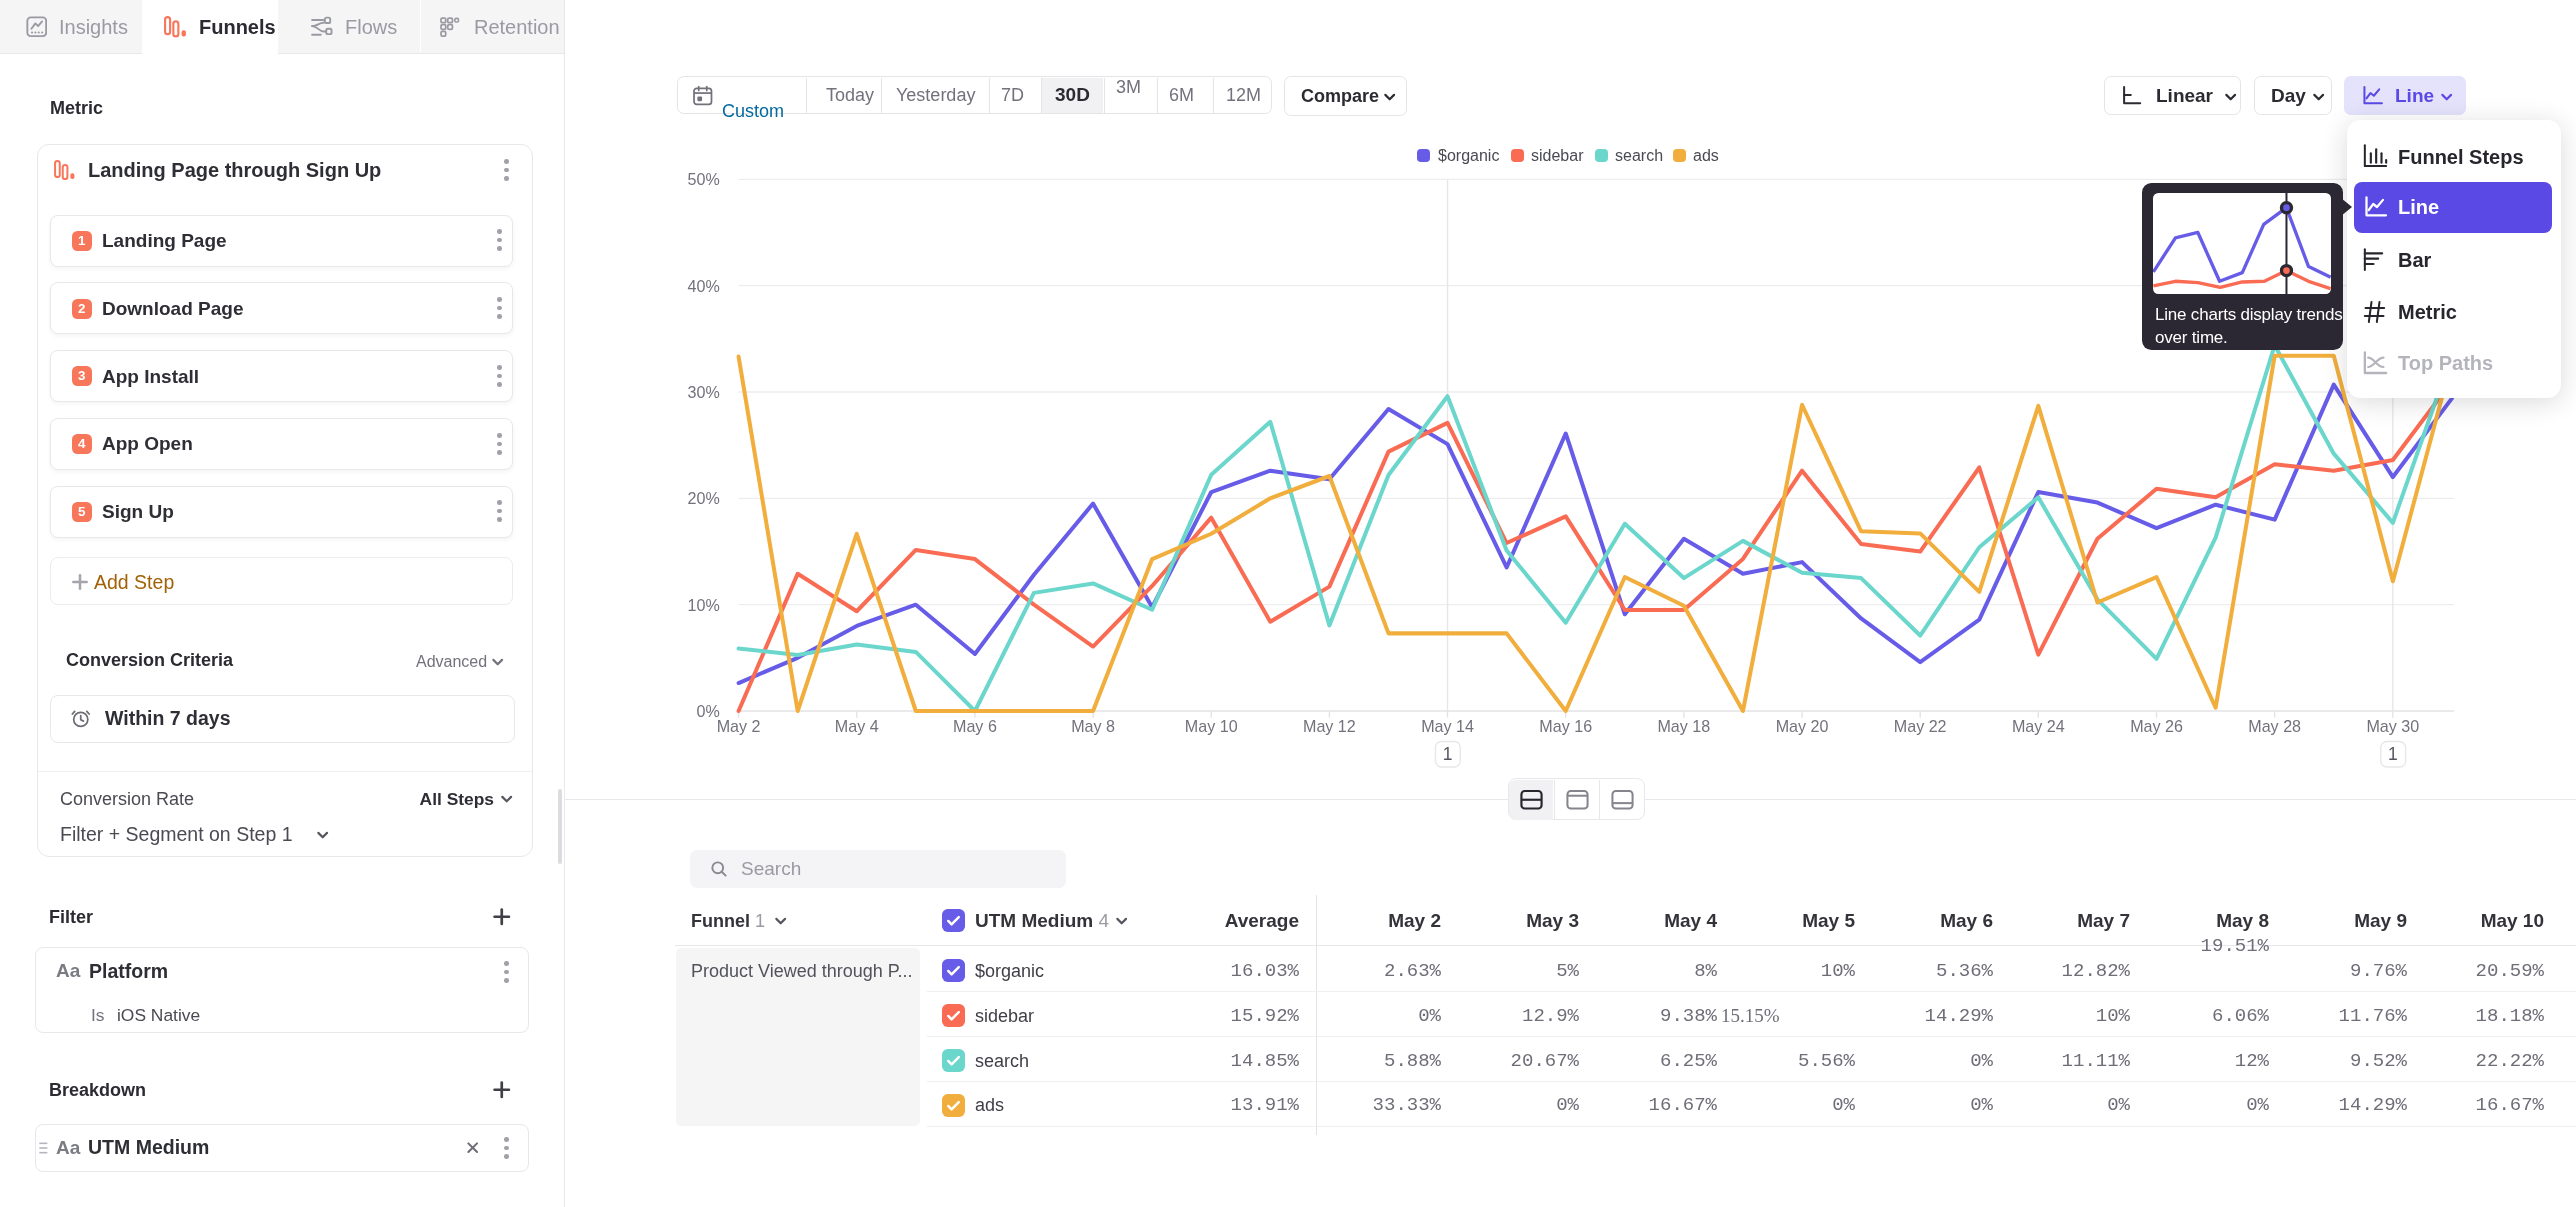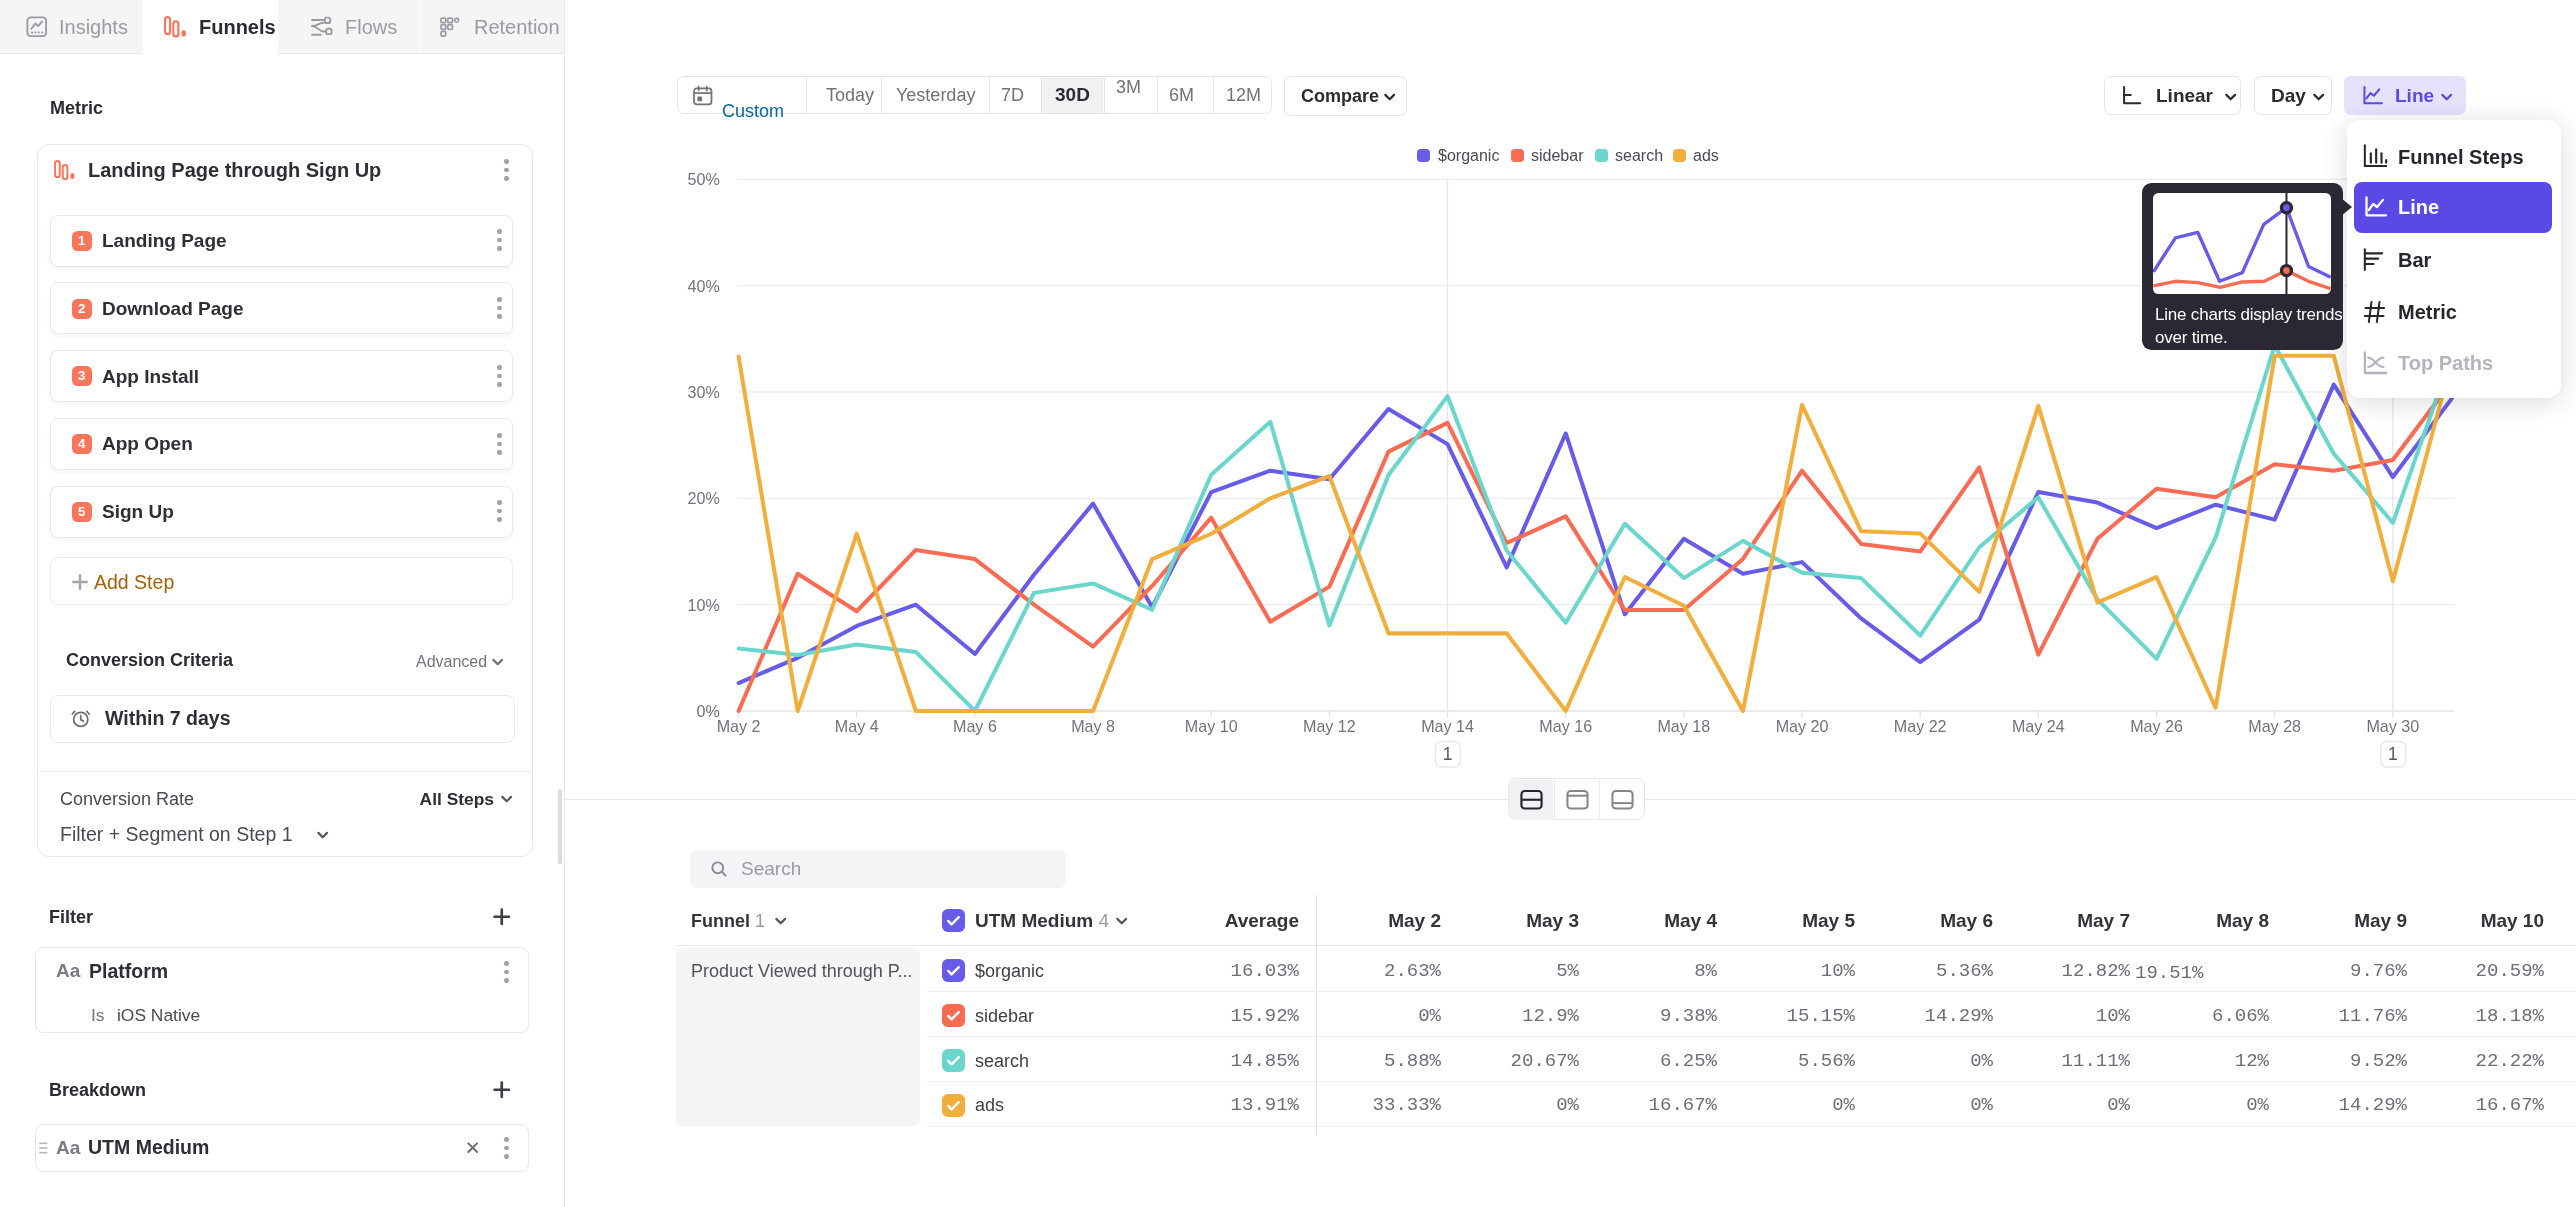--- a/index.html
+++ b/index.html
@@ -332,34 +332,34 @@
       <polyline points="6.5,12.5 10,16 17.5,8.5" fill="none" stroke="#fff" stroke-width="2.6" stroke-linecap="round" stroke-linejoin="round"></polyline>
     </svg>
 <div style="position:absolute;left:975px;top:959px;height:24px;line-height:24px;font-size:18px;color:#3F3F46">$organic</div>
 <div style="position:absolute;left:1165px;top:959px;width:134px;height:24px;line-height:24px;font-family:'Liberation Mono',monospace;font-size:19px;color:#6E6E78;text-align:right">16.03%</div>
 <div style="position:absolute;left:1307px;top:959px;width:134px;height:24px;line-height:24px;font-family:'Liberation Mono',monospace;font-size:19px;color:#6E6E78;text-align:right">2.63%</div>
 <div style="position:absolute;left:1445px;top:959px;width:134px;height:24px;line-height:24px;font-family:'Liberation Mono',monospace;font-size:19px;color:#6E6E78;text-align:right">5%</div>
 <div style="position:absolute;left:1583px;top:959px;width:134px;height:24px;line-height:24px;font-family:'Liberation Mono',monospace;font-size:19px;color:#6E6E78;text-align:right">8%</div>
 <div style="position:absolute;left:1721px;top:959px;width:134px;height:24px;line-height:24px;font-family:'Liberation Mono',monospace;font-size:19px;color:#6E6E78;text-align:right">10%</div>
 <div style="position:absolute;left:1859px;top:959px;width:134px;height:24px;line-height:24px;font-family:'Liberation Mono',monospace;font-size:19px;color:#6E6E78;text-align:right">5.36%</div>
 <div style="position:absolute;left:1996px;top:959px;width:134px;height:24px;line-height:24px;font-family:'Liberation Mono',monospace;font-size:19px;color:#6E6E78;text-align:right">12.82%</div>
-<div style="position:absolute;left:2135px;top:961px;width:134px;height:24px;line-height:24px;font-family:'Liberation Mono',monospace;font-size:19px;color:#6E6E78;">19.51%</div>
+<div style="position:absolute;left:2135px;top:934px;width:134px;height:24px;line-height:24px;font-family:'Liberation Mono',monospace;font-size:19px;color:#6E6E78;text-align:right">19.51%</div>
 <div style="position:absolute;left:2273px;top:959px;width:134px;height:24px;line-height:24px;font-family:'Liberation Mono',monospace;font-size:19px;color:#6E6E78;text-align:right">9.76%</div>
 <div style="position:absolute;left:2410px;top:959px;width:134px;height:24px;line-height:24px;font-family:'Liberation Mono',monospace;font-size:19px;color:#6E6E78;text-align:right">20.59%</div>
 <div style="position:absolute;left:927px;top:991px;width:1649px;height:1.3px;background:#EFEFF1"></div>
 <svg style="position:absolute;left:942px;top:1004px" width="23" height="23" viewBox="0 0 24 24">
       <rect x="0" y="0" width="24" height="24" rx="6" fill="#F96B53"></rect>
       <polyline points="6.5,12.5 10,16 17.5,8.5" fill="none" stroke="#fff" stroke-width="2.6" stroke-linecap="round" stroke-linejoin="round"></polyline>
     </svg>
 <div style="position:absolute;left:975px;top:1004px;height:24px;line-height:24px;font-size:18px;color:#3F3F46">sidebar</div>
 <div style="position:absolute;left:1165px;top:1004px;width:134px;height:24px;line-height:24px;font-family:'Liberation Mono',monospace;font-size:19px;color:#6E6E78;text-align:right">15.92%</div>
 <div style="position:absolute;left:1307px;top:1004px;width:134px;height:24px;line-height:24px;font-family:'Liberation Mono',monospace;font-size:19px;color:#6E6E78;text-align:right">0%</div>
 <div style="position:absolute;left:1445px;top:1004px;width:134px;height:24px;line-height:24px;font-family:'Liberation Mono',monospace;font-size:19px;color:#6E6E78;text-align:right">12.9%</div>
 <div style="position:absolute;left:1583px;top:1004px;width:134px;height:24px;line-height:24px;font-family:'Liberation Mono',monospace;font-size:19px;color:#6E6E78;text-align:right">9.38%</div>
-<div style="position:absolute;left:1721px;top:1004px;width:134px;height:24px;line-height:24px;font-family:Liberation Mono, monospace;font-size:19px;color:#6E6E78;text-align:right">15.15%</div>
+<div style="position:absolute;left:1721px;top:1004px;width:134px;height:24px;line-height:24px;font-family:Liberation Serif, serif;font-size:19px;color:#6E6E78;">15.15%</div>
 <div style="position:absolute;left:1859px;top:1004px;width:134px;height:24px;line-height:24px;font-family:'Liberation Mono',monospace;font-size:19px;color:#6E6E78;text-align:right">14.29%</div>
 <div style="position:absolute;left:1996px;top:1004px;width:134px;height:24px;line-height:24px;font-family:'Liberation Mono',monospace;font-size:19px;color:#6E6E78;text-align:right">10%</div>
 <div style="position:absolute;left:2135px;top:1004px;width:134px;height:24px;line-height:24px;font-family:'Liberation Mono',monospace;font-size:19px;color:#6E6E78;text-align:right">6.06%</div>
 <div style="position:absolute;left:2273px;top:1004px;width:134px;height:24px;line-height:24px;font-family:'Liberation Mono',monospace;font-size:19px;color:#6E6E78;text-align:right">11.76%</div>
 <div style="position:absolute;left:2410px;top:1004px;width:134px;height:24px;line-height:24px;font-family:'Liberation Mono',monospace;font-size:19px;color:#6E6E78;text-align:right">18.18%</div>
 <div style="position:absolute;left:927px;top:1036px;width:1649px;height:1.3px;background:#EFEFF1"></div>
 <svg style="position:absolute;left:942px;top:1049px" width="23" height="23" viewBox="0 0 24 24">
       <rect x="0" y="0" width="24" height="24" rx="6" fill="#6BD6CB"></rect>
       <polyline points="6.5,12.5 10,16 17.5,8.5" fill="none" stroke="#fff" stroke-width="2.6" stroke-linecap="round" stroke-linejoin="round"></polyline>
     </svg>

